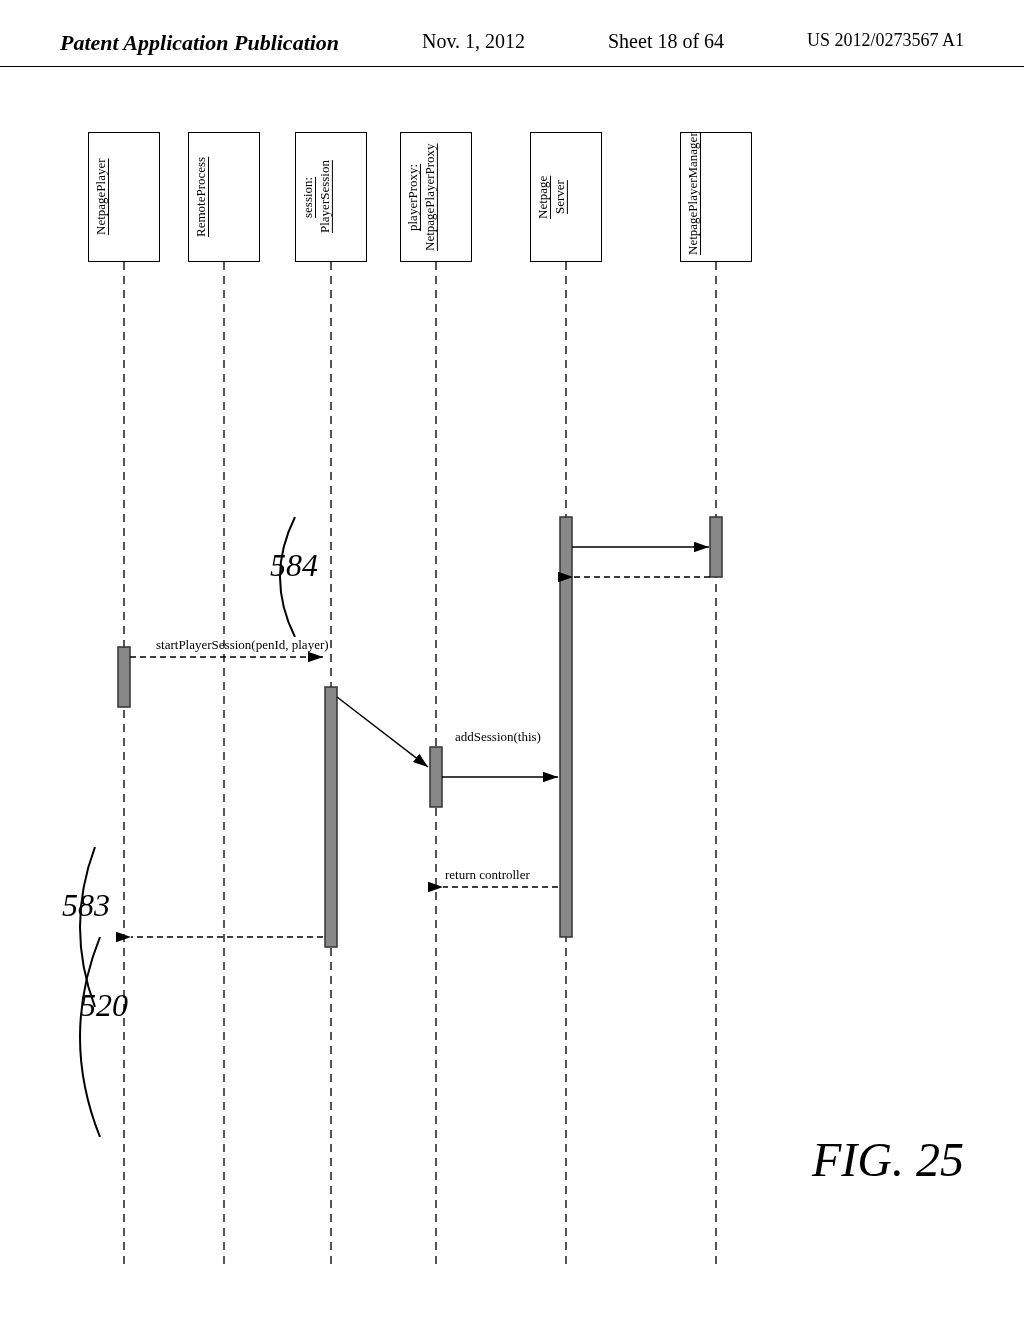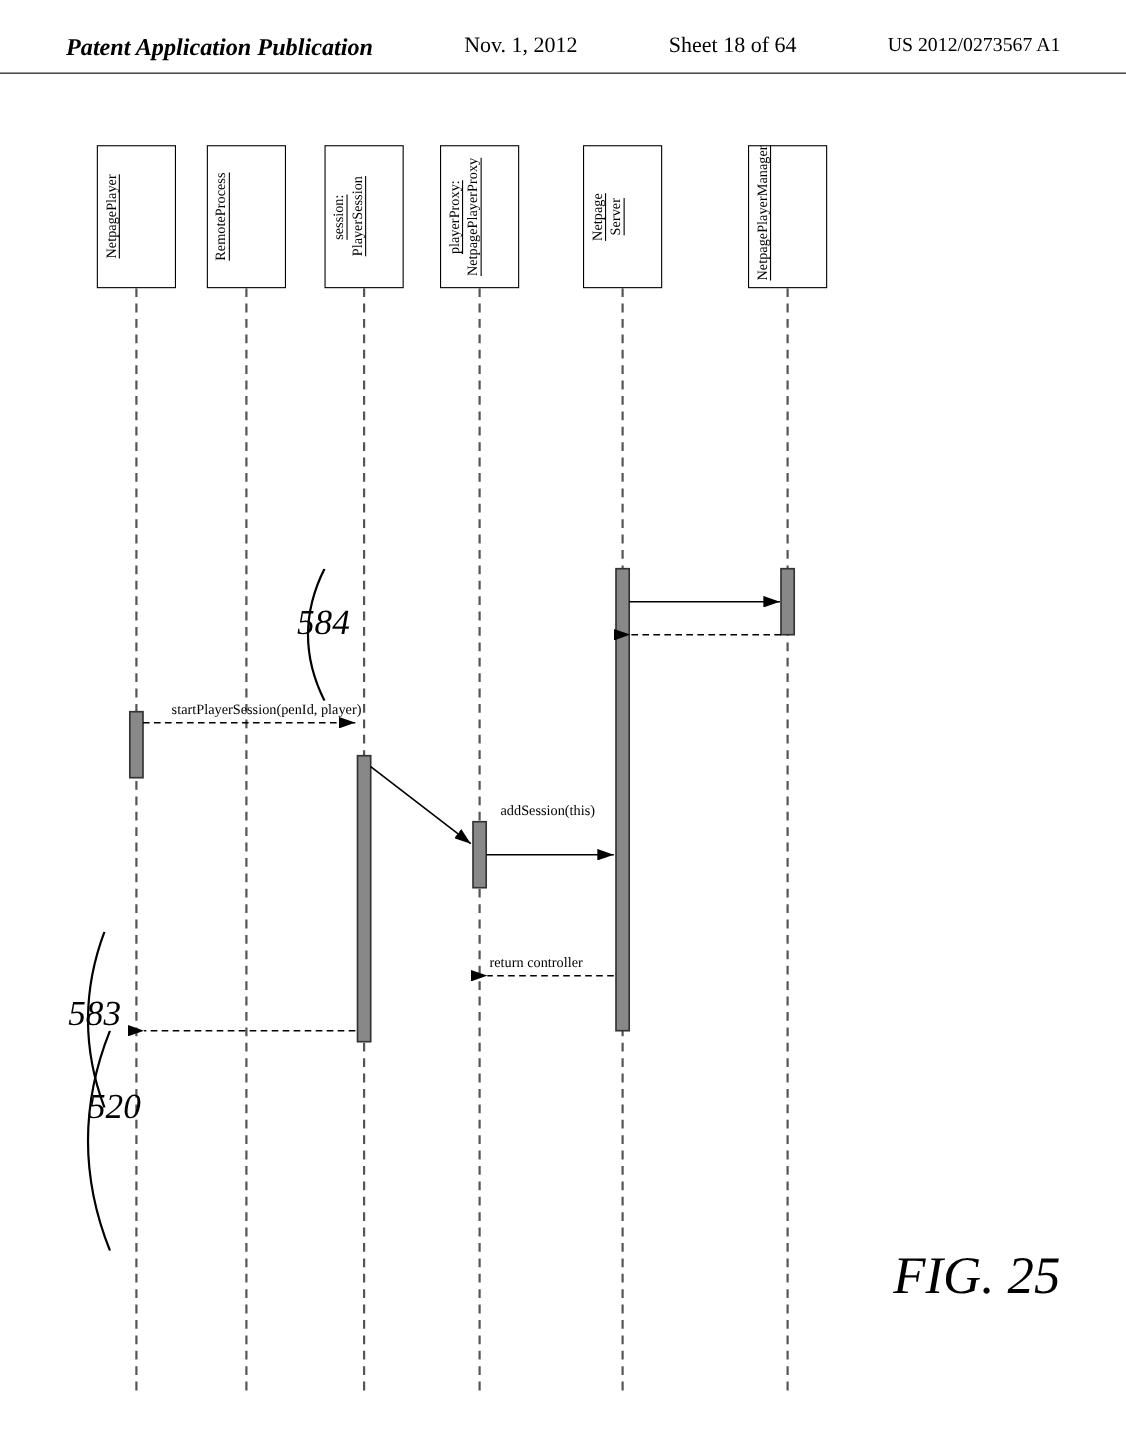--- a/index.html
+++ b/index.html
@@ -199,21 +199,21 @@
   </div>
 
   <div class="msg-label" style="left:445px; top:800px;">
     return controller
   </div>
 
   <div class="num-label" style="left:52px; top:920px; font-size:32px; font-style:italic;margin-left:28px;">
     <span>520</span>
   </div>
 
-  <div class="num-label" style="left:62px; top:820px; font-size:32px; font-style:italic;margin-top:16px;">
+  <div class="num-label" style="left:62px; top:820px; font-size:32px; font-style:italic;">
     <span>583</span>
   </div>
 
   <div class="num-label" style="left:270px; top:480px; font-size:32px; ">
     <span>584</span>
   </div>
 
   <div class="fig-label" style="right:60px; bottom:120px; font-size:48px;">
     <span>FIG. 25</span>
   </div>

